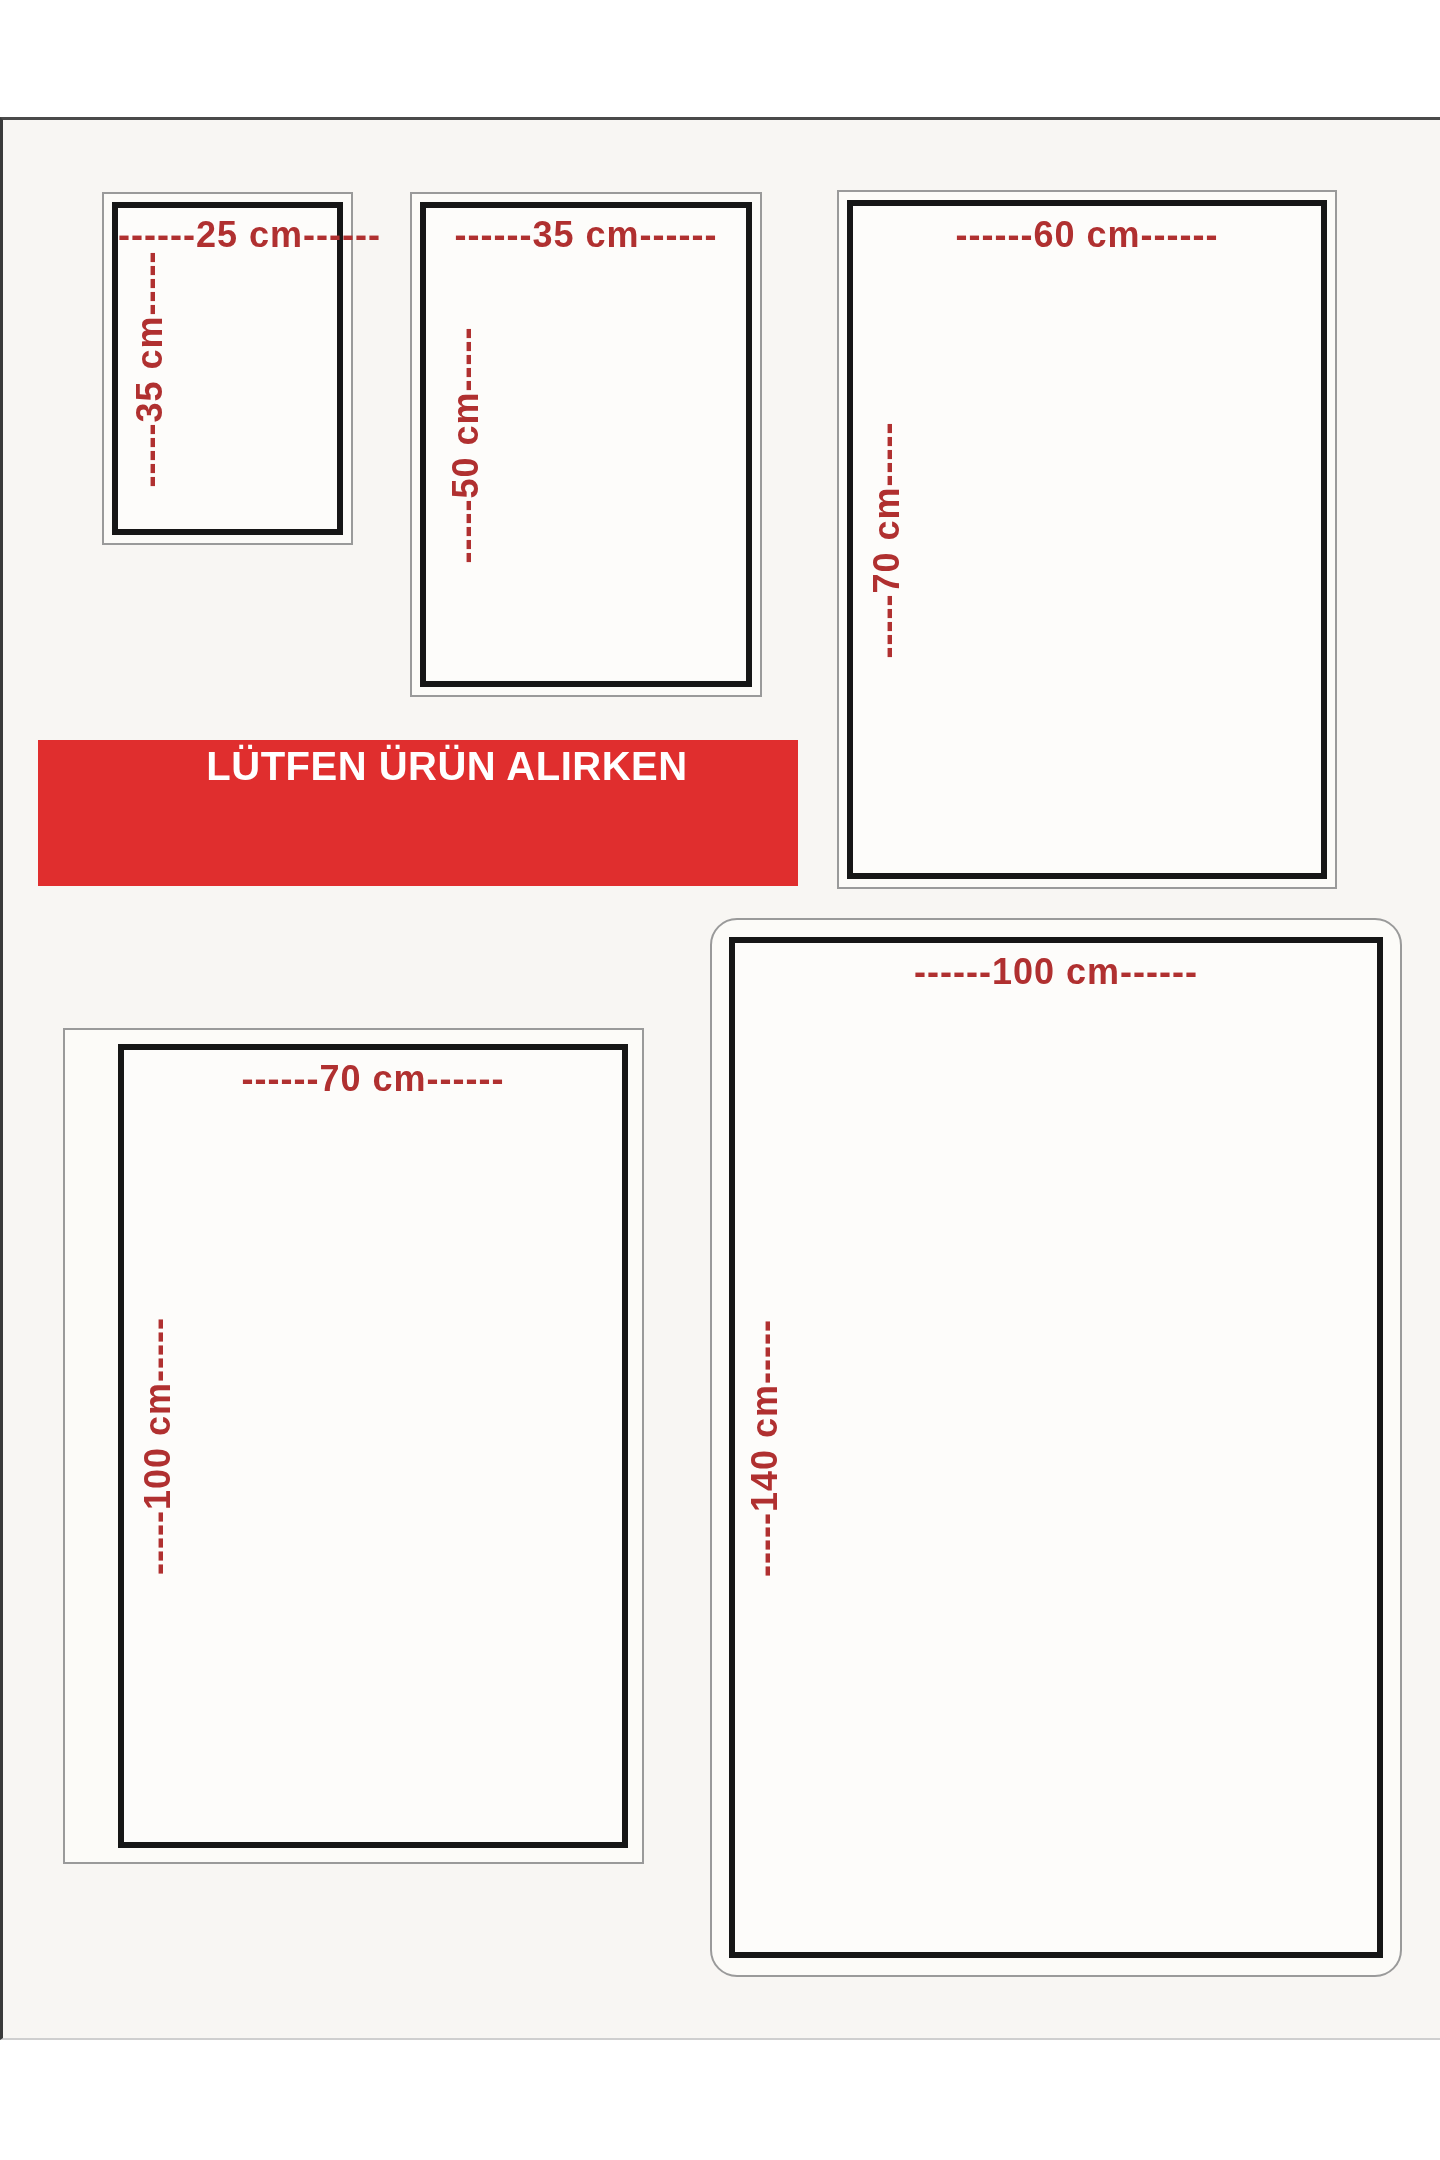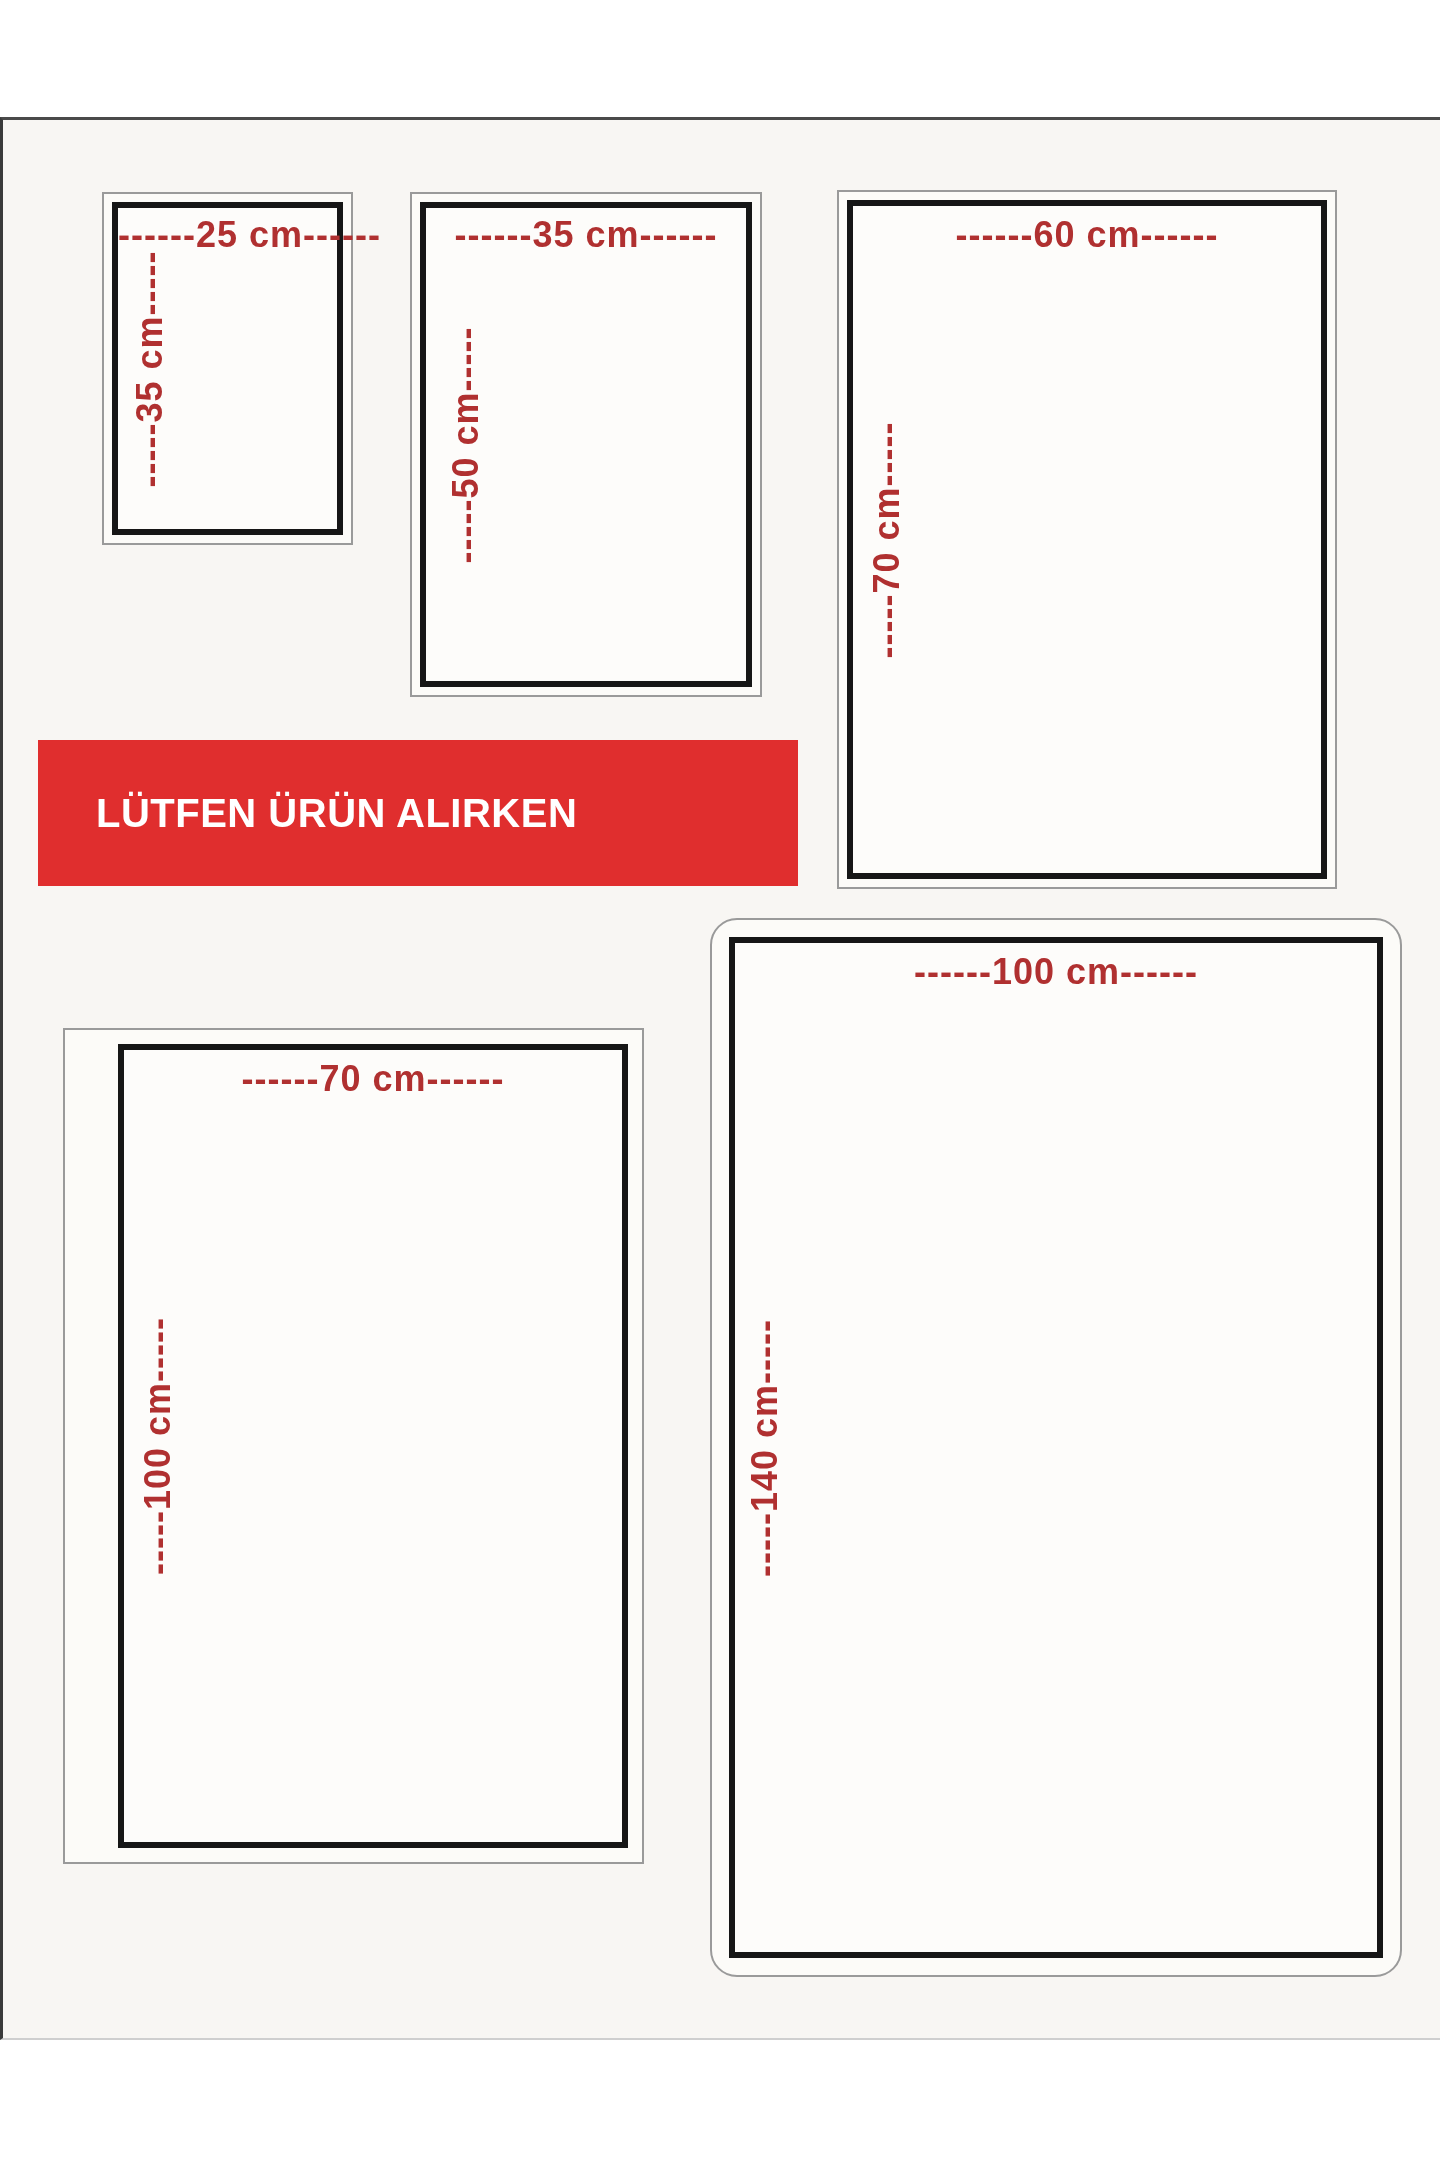--- a/index.html
+++ b/index.html
@@ -54,21 +54,21 @@
   .box-1 .dim-left { left:32px; }
   .box-2 .dim-left { left:40px; }
   .box-3 .dim-left { left:34px; }
   .box-4 .dim-left { left:34px; }
   .box-5 .dim-left { left:30px; }
   .box-1 .dim-top, .box-2 .dim-top { top:6px; }
 
   .warning-banner {
     position:absolute; left:38px; top:740px; width:760px; height:146px;
     background:#e02e2e;
-    display:flex; flex-direction:column; justify-content:center;
+    display:flex; justify-content:center;
     padding-left:58px;
     color:#ffffff; font-weight:bold; font-size:40px; line-height:52px;
     letter-spacing:0.5px; white-space:nowrap;
   }
 </style>
 </head>
 <body>
 
 <div id="canvas">
 

